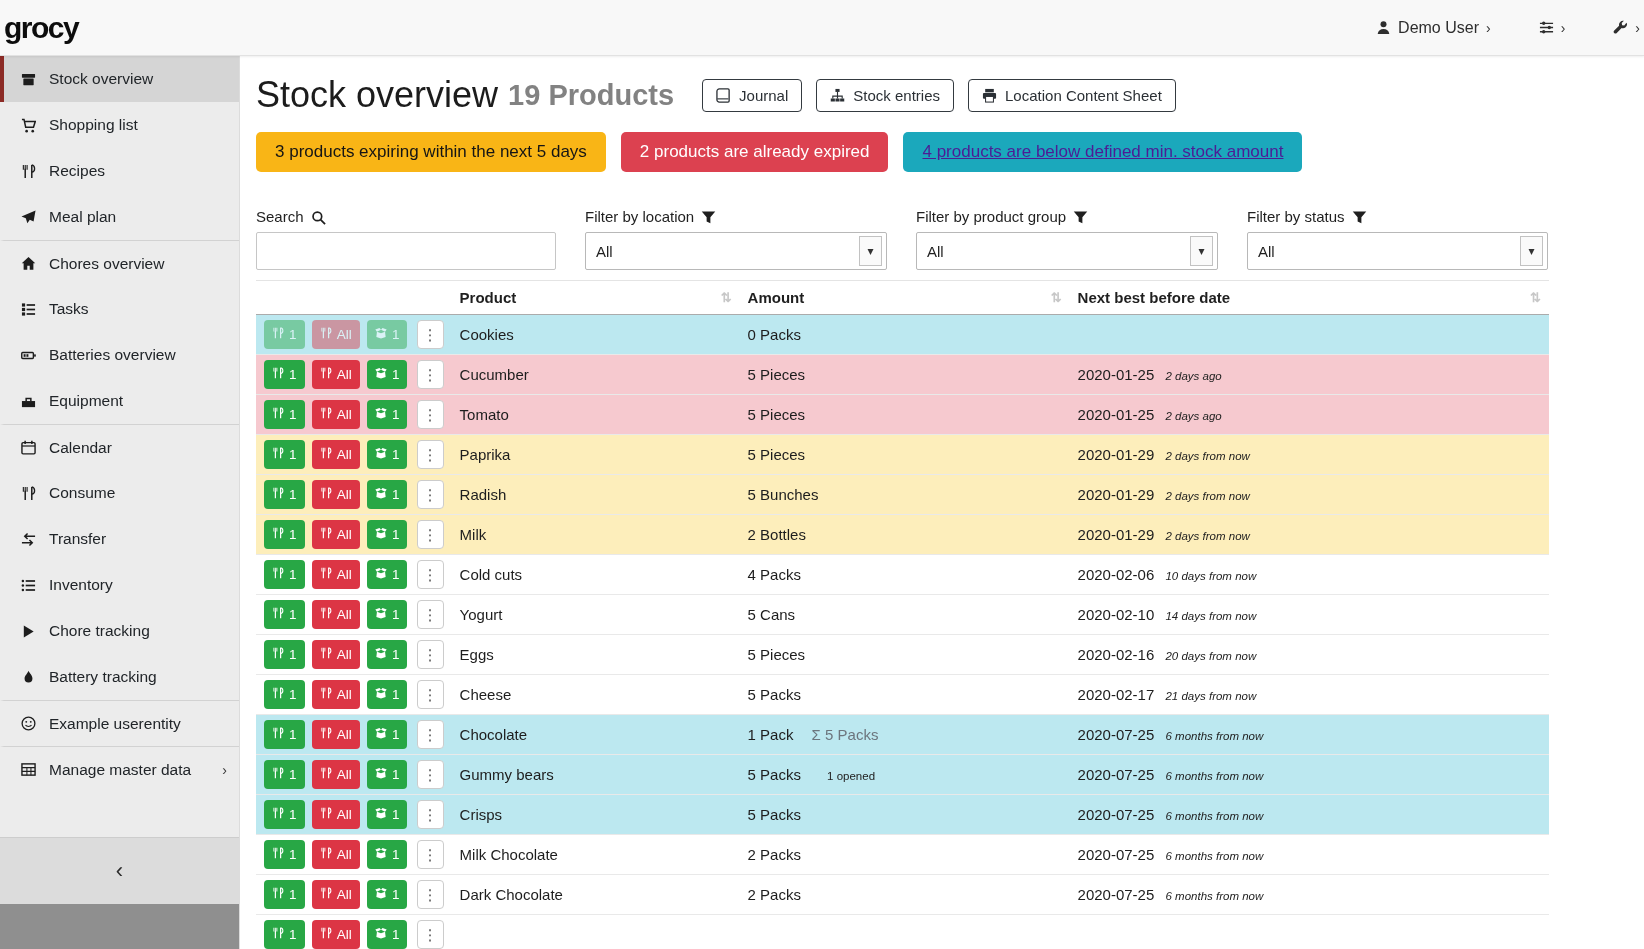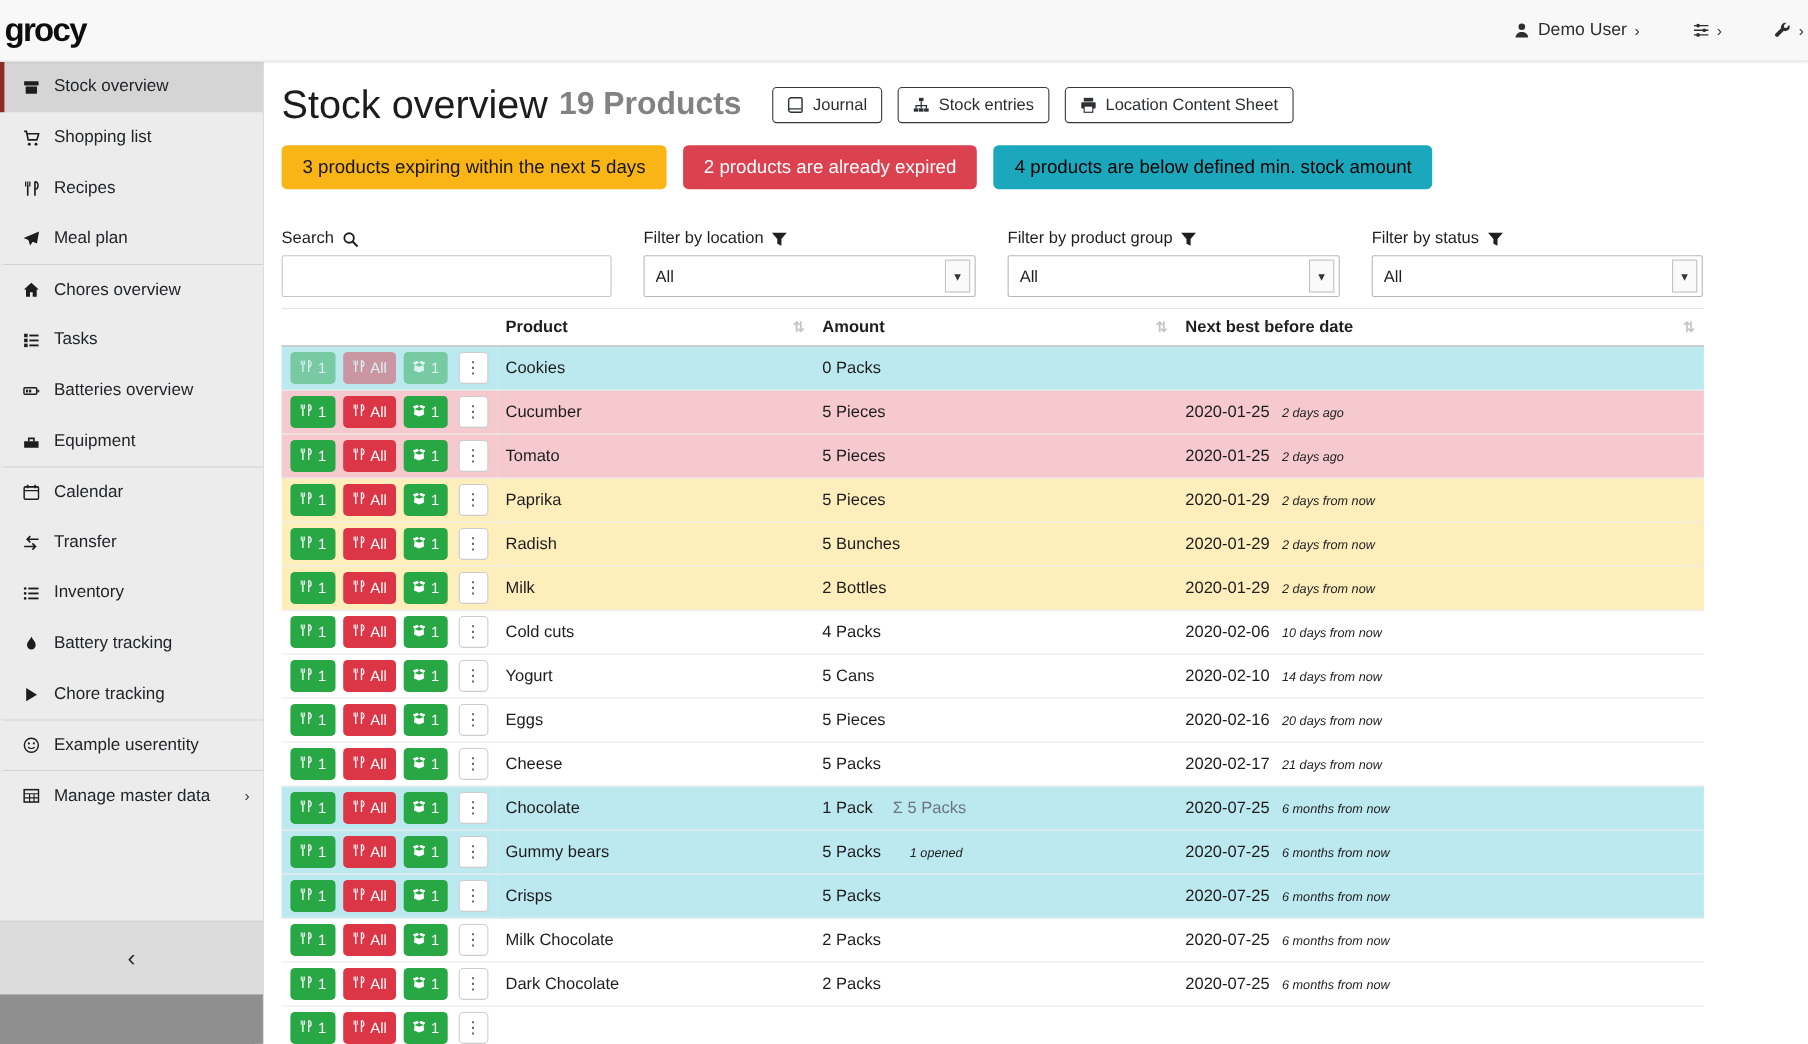--- a/index.html
+++ b/index.html
@@ -77,21 +77,21 @@
     border-radius:4px;color:#fff;font-size:13.5px;margin-right:3px;cursor:pointer;vertical-align:middle;
     font-family:"Liberation Sans",sans-serif}
   .action-btn svg{width:12px;height:12px}
   .action-green{background:var(--action-green,#28a745)}
   .action-red{background:var(--action-red,#dc3545)}
   .more-btn{display:inline-flex;align-items:center;justify-content:center;width:27px;height:29px;
     background:#fff;border:1px solid #ccc;border-radius:4px;color:#555;cursor:pointer;
     vertical-align:middle;font-size:15px;margin-left:2px}
   .disabled-actions .action-btn{opacity:.45}
   .sum{color:#6c757d;margin-left:14px}
-  .opened{font-style:italic;font-size:11.5px;margin-left:8px;color:#222}
+  .opened{font-size:11.5px;margin-left:8px;color:#222}
   .note{font-style:italic;font-size:11.5px;margin-left:7px;color:#222}
 </style>
 </head>
 <body>
 
 <div class="topbar">
   <div class="logo">grocy</div>
   <div class="nav-right">
     <div class="nav-group">
       <span>
@@ -235,20 +235,32 @@
             <rect x="1" y="2.8" width="14" height="12" rx="1.2" fill="none" stroke="currentColor" stroke-width="1.5"></rect>
             <path d="M1 6.4h14" stroke="currentColor" stroke-width="1.3"></path>
             <path d="M4.4.8v3.4M11.6.8v3.4" stroke="currentColor" stroke-width="1.6"></path>
           </svg>
         </span>
         <span>Calendar</span>
 
       </div>
 
 
+      <div class="sidebar-item">
+        <span class="icon">
+          <svg width="15" height="15" viewBox="0 0 16 16" fill="currentColor" xmlns="http://www.w3.org/2000/svg">
+            <path d="M2.5 1v5M4.5 1v5M6.5 1v5" stroke="currentColor" fill="none" stroke-width="1.2"></path>
+            <path d="M4.5 5v10" stroke="currentColor" stroke-width="1.6"></path>
+            <path d="M11.5 1v14" stroke="currentColor" stroke-width="1.6"></path>
+            <path d="M11.5 1c2.2.4 3 2.2 3 4 0 2-1 3.4-3 3.6" fill="none" stroke="currentColor" stroke-width="1.4"></path>
+          </svg>
+        </span>
+        <span>Consume</span>
+
+      </div>
 
       <div class="sidebar-item">
         <span class="icon">
           <svg width="15" height="15" viewBox="0 0 16 16" fill="currentColor" xmlns="http://www.w3.org/2000/svg">
             <path d="M15 4.5H4.6M7 1.5l-3 3 3 3" fill="none" stroke="currentColor" stroke-width="1.6"></path>
             <path d="M1 11.5h10.4M9 8.5l3 3-3 3" fill="none" stroke="currentColor" stroke-width="1.6"></path>
           </svg>
         </span>
         <span>Transfer</span>
 
@@ -265,34 +277,34 @@
             <rect x="5" y="11.9" width="10" height="1.8"></rect>
           </svg>
         </span>
         <span>Inventory</span>
 
       </div>
 
       <div class="sidebar-item">
         <span class="icon">
           <svg width="15" height="15" viewBox="0 0 16 16" fill="currentColor" xmlns="http://www.w3.org/2000/svg">
+            <path d="M3 1.5l10.5 6.5L3 14.5z"></path>
+          </svg>
+        </span>
+        <span>Chore tracking</span>
+
+      </div>
+
+      <div class="sidebar-item">
+        <span class="icon">
+          <svg width="15" height="15" viewBox="0 0 16 16" fill="currentColor" xmlns="http://www.w3.org/2000/svg">
             <path d="M8 .8c1 2.8 4.2 4.6 4.2 8.2a4.2 4.2 0 0 1-8.4 0C3.8 5.9 7 4 8 .8z"></path>
           </svg>
         </span>
         <span>Battery tracking</span>
-
-      </div>
-
-      <div class="sidebar-item">
-        <span class="icon">
-          <svg width="15" height="15" viewBox="0 0 16 16" fill="currentColor" xmlns="http://www.w3.org/2000/svg">
-            <path d="M3 1.5l10.5 6.5L3 14.5z"></path>
-          </svg>
-        </span>
-        <span>Chore tracking</span>
 
       </div>
 
       <div class="sidebar-item divider">
         <span class="icon">
           <svg width="15" height="15" viewBox="0 0 16 16" fill="currentColor" xmlns="http://www.w3.org/2000/svg">
             <circle cx="8" cy="8" r="6.8" fill="none" stroke="currentColor" stroke-width="1.4"></circle>
             <circle cx="5.6" cy="6.2" r="1"></circle>
             <circle cx="10.4" cy="6.2" r="1"></circle>
             <path d="M4.8 9.8c1.4 1.8 5 1.8 6.4 0" fill="none" stroke="currentColor" stroke-width="1.2"></path>
@@ -370,21 +382,21 @@
     <div class="banners">
 
         <div class="banner" style="background: rgb(249, 181, 22); color: rgb(21, 21, 21);">
           <span>3 products expiring within the next 5 days</span>
         </div>
 
         <div class="banner" style="background: rgb(220, 65, 80); color: rgb(255, 255, 255);">
           <span>2 products are already expired</span>
         </div>
 
-        <div class="banner" style="background: rgb(27, 168, 188); color: #000000;">
+        <div class="banner" style="background: rgb(27, 168, 188); color: #4c1d95; text-decoration: underline;">
           <span>4 products are below defined min. stock amount</span>
         </div>
 
     </div>
 
     <div class="filters">
       <div>
         <div class="filter-label">
           <span>Search</span>
           <span>

